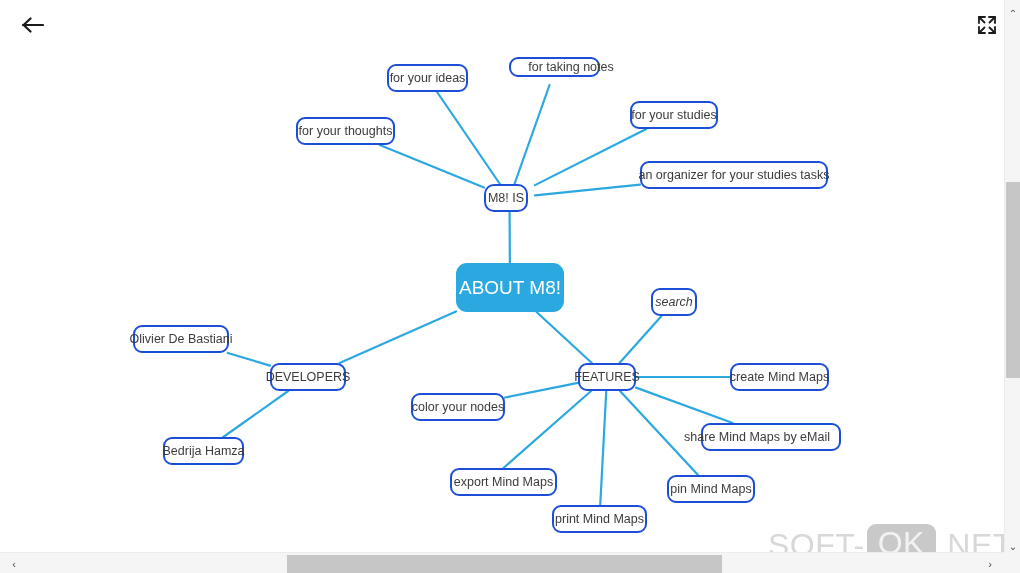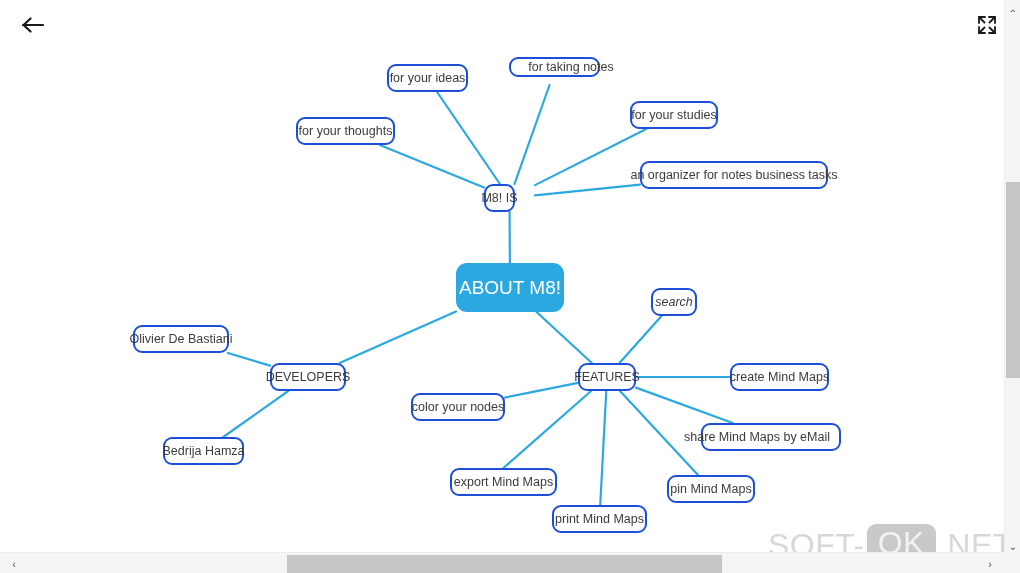--- a/index.html
+++ b/index.html
@@ -189,37 +189,37 @@
         <line x1="636" y1="387.609756097561" x2="732.7333333333333" y2="423" stroke="#2ba8e0" stroke-width="2.2" stroke-linecap="round"></line>
         <line x1="620" y1="391" x2="698" y2="475" stroke="#2ba8e0" stroke-width="2.2" stroke-linecap="round"></line>
         <line x1="606.2605633802817" y1="391" x2="600.2394366197183" y2="505" stroke="#2ba8e0" stroke-width="2.2" stroke-linecap="round"></line>
         <line x1="591.0666666666667" y1="391" x2="503.43333333333334" y2="468" stroke="#2ba8e0" stroke-width="2.2" stroke-linecap="round"></line>
         <line x1="578" y1="382.83892617449663" x2="505" y2="397.53691275167785" stroke="#2ba8e0" stroke-width="2.2" stroke-linecap="round"></line>
       </svg>
     <div id="nodes-layer">
         <div class="node root" style="left: 456px; top: 263px; width: 108px; height: 49px;">
           <span>ABOUT M8!</span>
         </div>
-        <div class="node" style="left: 484px; top: 184px; width: 31px; height: 28px;">
+        <div class="node" style="left: 484px; top: 184px; width: 44px; height: 28px; border-radius: 10px;">
           <span>M8! IS</span>
         </div>
         <div class="node" style="left: 387px; top: 64px; width: 81px; height: 28px;">
           <span>for your ideas</span>
         </div>
         <div class="node" style="left: 509px; top: 57px; width: 91px; height: 20px; padding-left: 42px;">
           <span>for taking notes</span>
         </div>
         <div class="node" style="left: 296px; top: 117px; width: 99px; height: 28px;">
           <span>for your thoughts</span>
         </div>
         <div class="node" style="left: 630px; top: 101px; width: 88px; height: 28px;">
           <span>for your studies</span>
         </div>
         <div class="node" style="left: 640px; top: 161px; width: 188px; height: 28px;">
-          <span>an organizer for notes business tasks</span>
+          <span>an organizer for your studies tasks</span>
         </div>
         <div class="node" style="left: 270px; top: 363px; width: 76px; height: 28px;">
           <span>DEVELOPERS</span>
         </div>
         <div class="node" style="left: 133px; top: 325px; width: 96px; height: 28px;">
           <span>Olivier De Bastiani</span>
         </div>
         <div class="node" style="left: 163px; top: 437px; width: 81px; height: 28px;">
           <span>Bedrija Hamza</span>
         </div>

